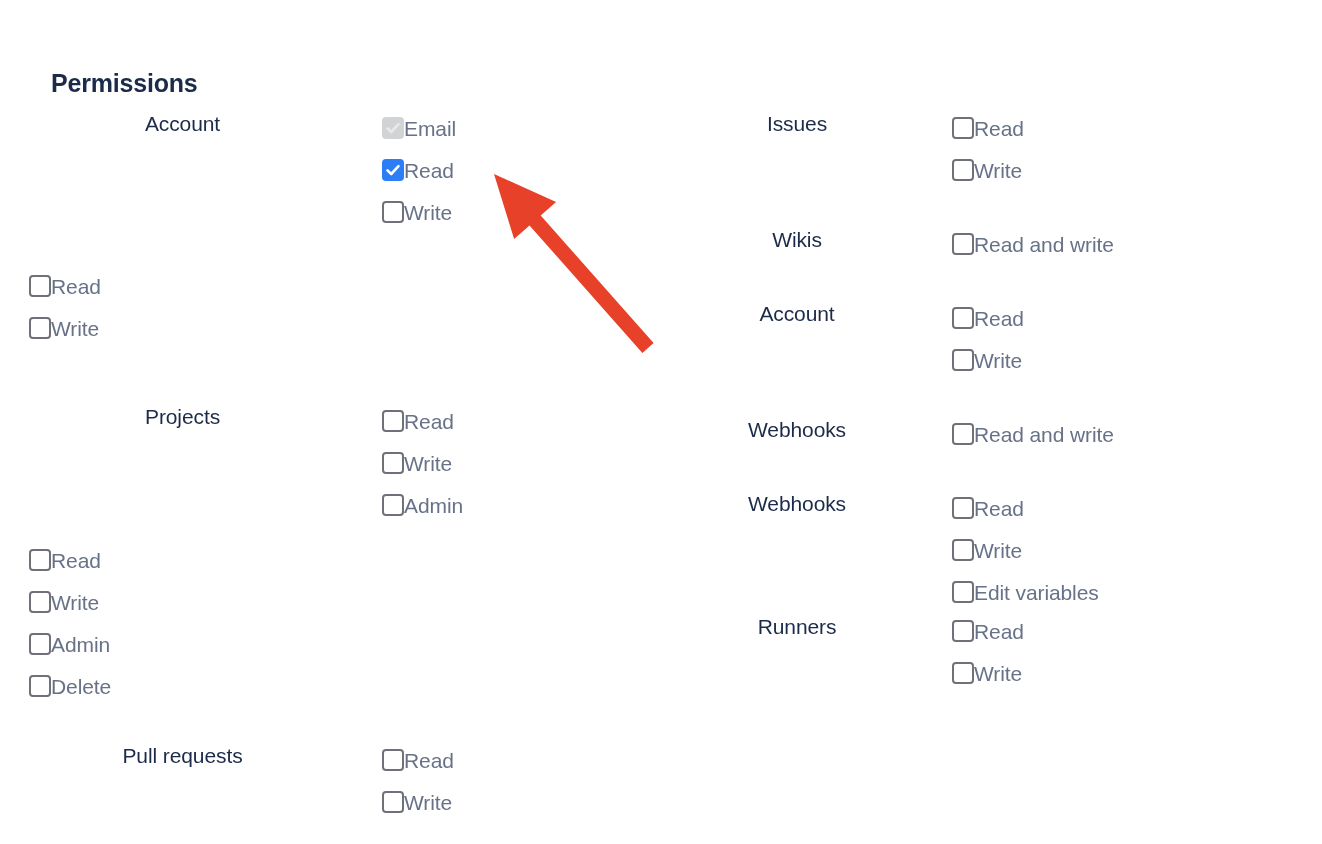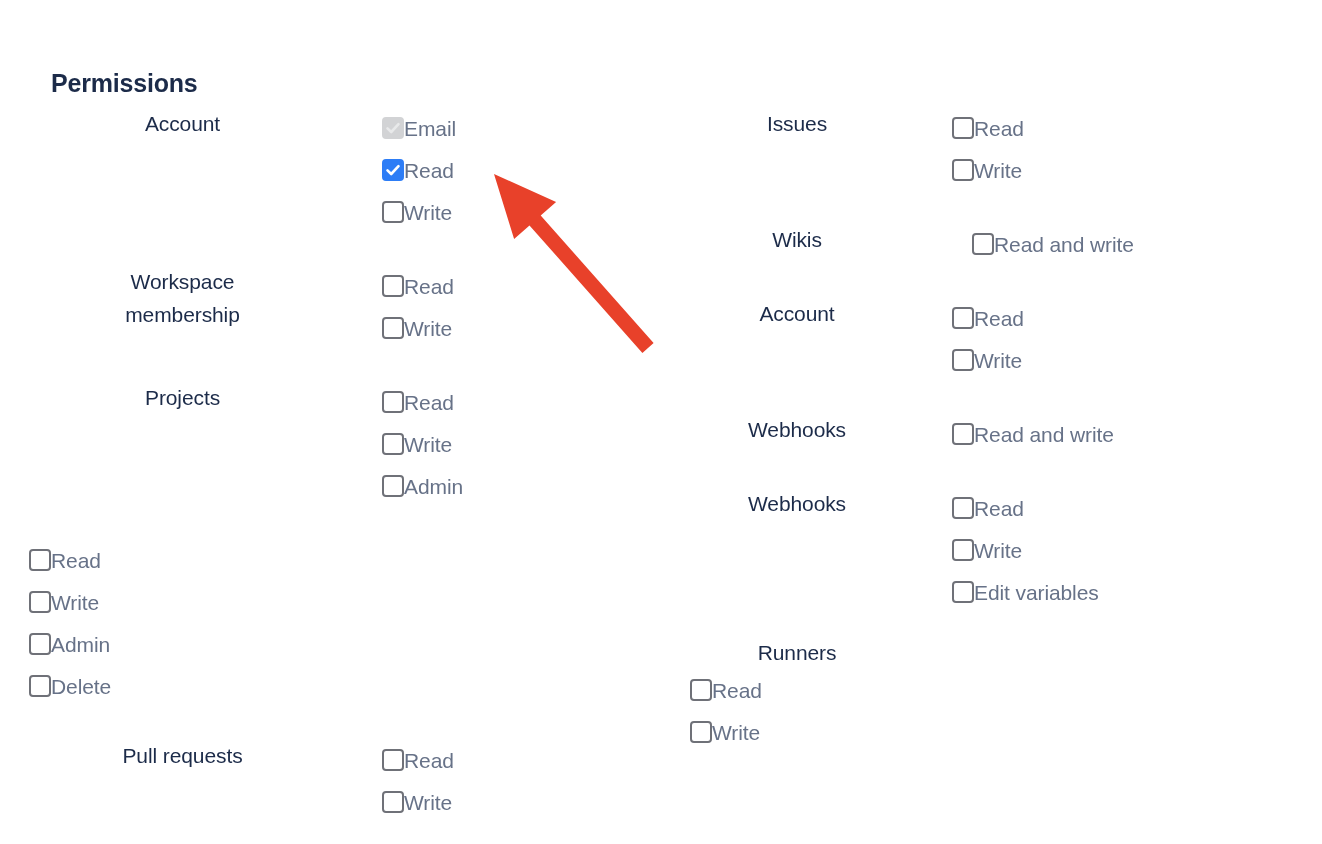--- a/index.html
+++ b/index.html
@@ -155,34 +155,32 @@
             </span>
             <span class="option-label">Read</span>
           </label>
           <label class="option-row">
             <span class="checkbox"></span>
             <span class="option-label">Write</span>
           </label>
         </div>
       </div>
       <div class="perm-group" style="left: 0px; top: 265px; width: 710px;">
-        <div class="group-label" style="width: 341px;">Workspace
-membership</div>
-        <div class="options" style="margin-left: 29px;">
-          <label class="option-row">
-            <span class="checkbox"></span>
-            <span class="option-label">Read</span>
-          </label>
-          <label class="option-row">
-            <span class="checkbox"></span>
-            <span class="option-label">Write</span>
-          </label>
-        </div>
-      </div>
-      <div class="perm-group" style="left: 0px; top: 381px; width: 710px;">
+        <div class="options" style="margin-left: 29px;">
+          <label class="option-row">
+            <span class="checkbox"></span>
+            <span class="option-label">Read</span>
+          </label>
+          <label class="option-row">
+            <span class="checkbox"></span>
+            <span class="option-label">Write</span>
+          </label>
+        </div>
+      </div>
+      <div class="perm-group" style="left: 0px; top: 400px; width: 710px;">
         <div class="group-label" style="width: 341px;">Projects</div>
         <div class="options" style="margin-left: 29px;">
           <label class="option-row">
             <span class="checkbox"></span>
             <span class="option-label">Read</span>
           </label>
           <label class="option-row">
             <span class="checkbox"></span>
             <span class="option-label">Write</span>
           </label>
@@ -233,21 +231,21 @@
           <label class="option-row">
             <span class="checkbox"></span>
             <span class="option-label">Read</span>
           </label>
           <label class="option-row">
             <span class="checkbox"></span>
             <span class="option-label">Write</span>
           </label>
         </div>
       </div>
-      <div class="perm-group" style="left: 0px; top: 223px; width: 620px; gap: 20px;">
+      <div class="perm-group" style="left: 0px; top: 223px; width: 620px;">
         <div class="group-label" style="width: 250px;">Wikis</div>
         <div class="options" style="margin-left: 30px;">
           <label class="option-row">
             <span class="checkbox"></span>
             <span class="option-label">Read and write</span>
           </label>
         </div>
       </div>
       <div class="perm-group" style="left: 0px; top: 297px; width: 620px;">
         <div class="group-label" style="width: 250px;">Account</div>
@@ -281,21 +279,21 @@
           <label class="option-row">
             <span class="checkbox"></span>
             <span class="option-label">Write</span>
           </label>
           <label class="option-row">
             <span class="checkbox"></span>
             <span class="option-label">Edit variables</span>
           </label>
         </div>
       </div>
-      <div class="perm-group" style="left: 0px; top: 636px; width: 620px; flex-direction: column;">
+      <div class="perm-group" style="left: 0px; top: 610px; width: 620px;">
         <div class="group-label" style="width: 250px;">Runners</div>
         <div class="options" style="margin-left: 30px;">
           <label class="option-row">
             <span class="checkbox"></span>
             <span class="option-label">Read</span>
           </label>
           <label class="option-row">
             <span class="checkbox"></span>
             <span class="option-label">Write</span>
           </label>

